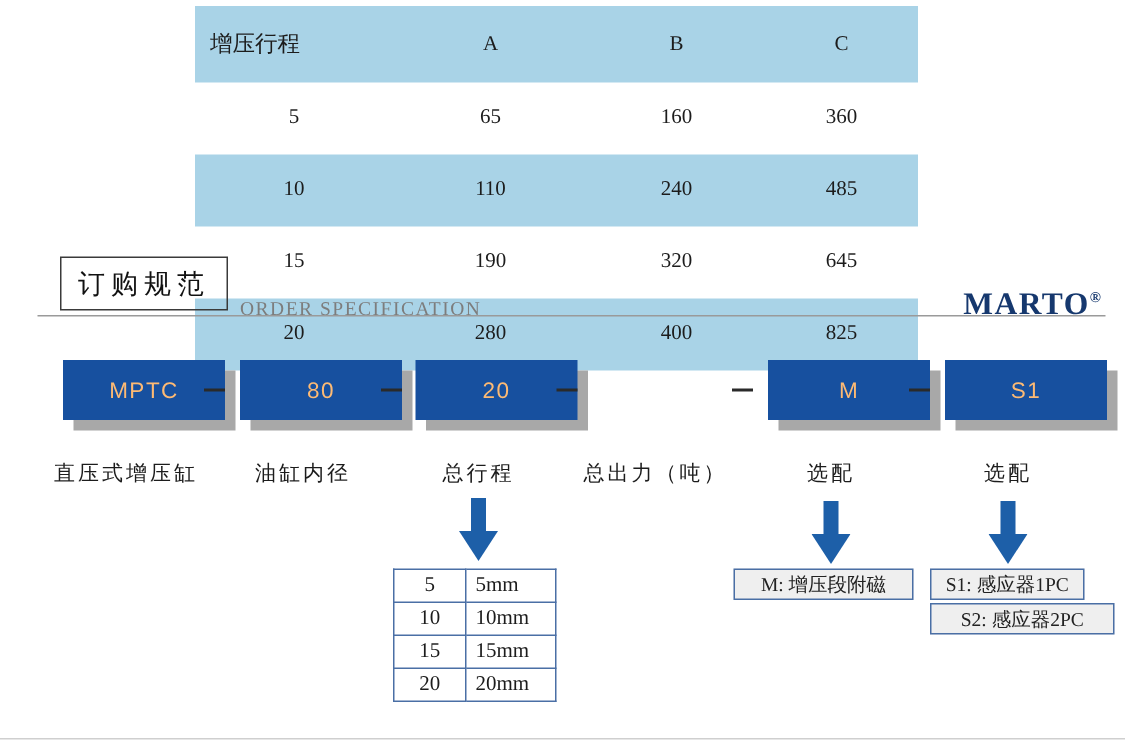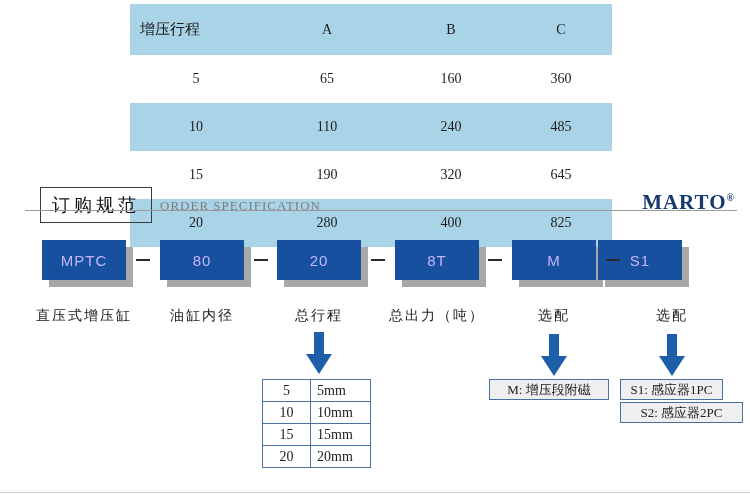--- a/index.html
+++ b/index.html
@@ -11,31 +11,31 @@
 
   
   .spec-table { position:absolute; left:130px; top:4px; width:482px; border-collapse:collapse; font-size:14px; }
   .spec-table th, .spec-table td { height:24px; text-align:center; font-weight:normal; padding:16px; }
   .spec-table tr.stripe { background:#a9d3e7; }
   .spec-table th.first { text-align:left; padding-left:10px; font-size:15px; }
   .w0{width:132px}.w1{width:130px}.w2{width:118px}.w3{width:102px}
 
   
   .sec-title { position:absolute; left:40px; top:171px; width:112px; height:36px; border:1px solid #3a3a3a;
-    display:flex; align-items:center; justify-content:center; font-size:18px; letter-spacing:4px; color:#111;margin-top:16px; }
+    display:flex; align-items:center; justify-content:center; font-size:18px; letter-spacing:4px; color:#111; }
   .sec-sub { position:absolute; left:160px; top:198px; font-size:13px; color:#7d7d7d; letter-spacing:1px; }
   .rule { position:absolute; left:25px; right:13px; top:210px; border-top:1px solid #9a9a9a; }
   .brand { position:absolute; right:15px; top:190px; font-size:21px; font-weight:bold; color:#16386e; letter-spacing:1px; }
   .brand sup { font-size:10px; }
 
   
-  .code-box { position:absolute; top:240px; width:84px; height:40px; background:#17509f;
-    box-shadow:7px 7px 0 #a8a8a8; color:#c4b5fd; font-family:"Liberation Sans","DejaVu Sans",sans-serif;
+  .code-box { position:absolute; top:240px; width:108px; height:40px; background:#17509f;
+    box-shadow:7px 7px 0 #a8a8a8; color:#fdba74; font-family:"Liberation Sans","DejaVu Sans",sans-serif;
     font-size:15px; display:flex; align-items:center; justify-content:center; letter-spacing:1px; }
-  .b0{left:42px}.b1{left:160px}.b2{left:277px}.b3{left:395px}.b4{left:512px}.b5{left:598px}
+  .b0{left:42px}.b1{left:160px}.b2{left:277px}.b3{left:395px}.b4{left:512px}.b5{left:630px}
 
   .dash { position:absolute; top:259px; width:14px; height:2px; background:#2a2a2a; }
   .d0{left:136px}.d1{left:254px}.d2{left:371px}.d3{left:488px}.d4{left:606px}
 
   .seg-label { position:absolute; top:307px; width:140px; text-align:center; font-size:14px; letter-spacing:2px; color:#1c1c1c; }
   .l0{left:14px}.l1{left:132px}.l2{left:249px}.l3{left:367px}.l4{left:484px}.l5{left:602px}
 
   .arrow { position:absolute; width:26px; height:42px; }
   .a0{left:306px; top:332px}.a1{left:541px; top:334px}.a2{left:659px; top:334px}
   .arrow svg { display:block; }
@@ -108,21 +108,20 @@
   </div>
   <div class="sec-sub">ORDER SPECIFICATION</div>
   <div class="rule"></div>
   <div class="brand">
     <span>MARTO</span><sup>®</sup>
   </div>
 
   <div class="code-box b0">MPTC</div>
   <div class="code-box b1">80</div>
   <div class="code-box b2">20</div>
-  <div class="code-box b3">8T</div>
   <div class="code-box b4">M</div>
   <div class="code-box b5">S1</div>
 
   <div class="dash d0"></div>
   <div class="dash d1"></div>
   <div class="dash d2"></div>
   <div class="dash d3"></div>
   <div class="dash d4"></div>
 
   <div class="seg-label l0">直压式增压缸</div>

